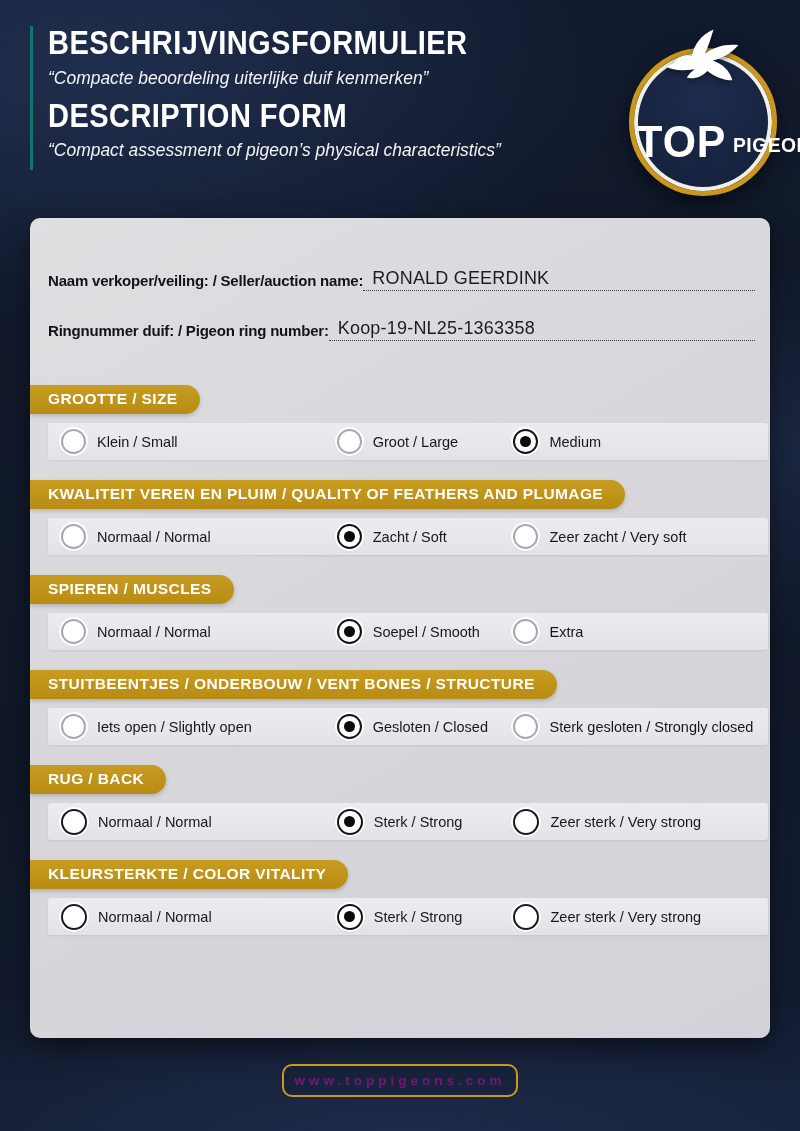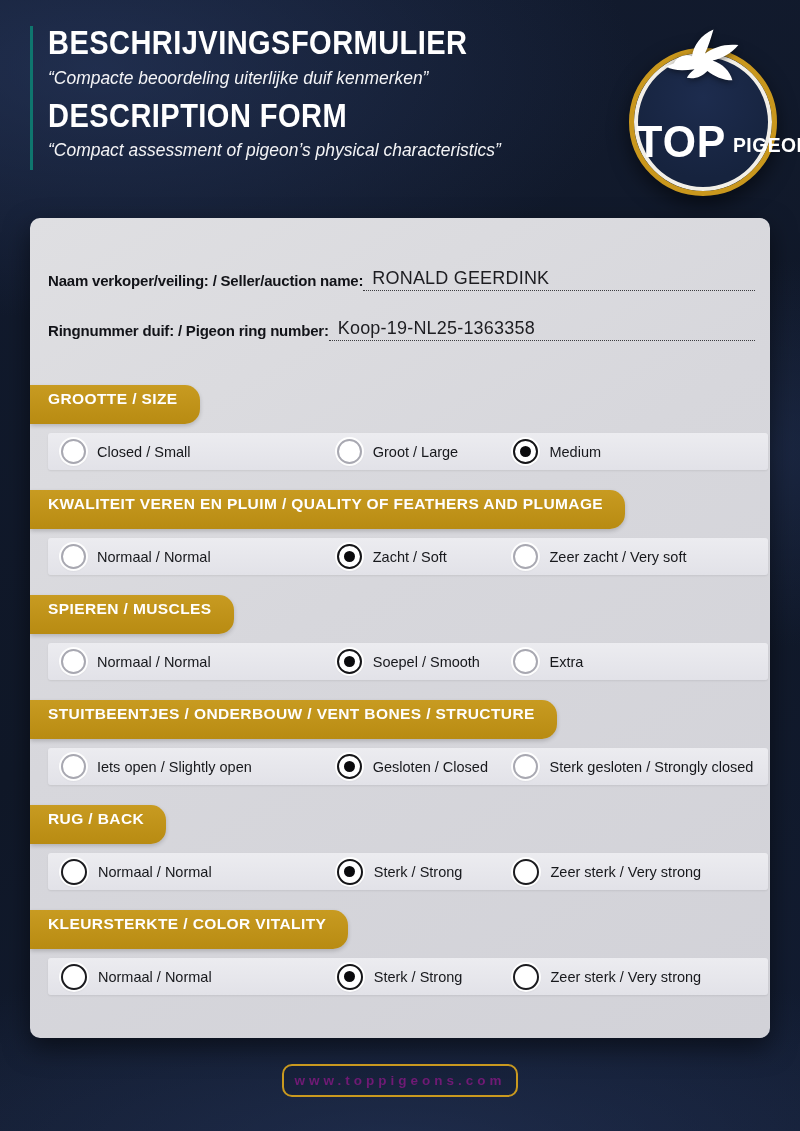--- a/index.html
+++ b/index.html
@@ -46,21 +46,21 @@
   .field{display:flex;align-items:flex-end;margin-bottom:21px;height:29px;text-align:center;}
   .field-label{font-size:15px;font-weight:700;color:#121318;white-space:nowrap;padding-bottom:2px;letter-spacing:-.2px;}
   .field-line{flex:1;border-bottom:1.5px dotted #3c3c40;display:flex;align-items:flex-end;padding-left:9px;height:100%;}
   .field-value{font-size:18px;color:#1d1d21;font-weight:500;padding-bottom:1px;white-space:nowrap;letter-spacing:.2px;}
 
   
   .sections{padding-top:23px;}
   .section{margin-bottom:20px;}
   .badge{display:inline-block;background:linear-gradient(180deg,#c89b21,#b88b12);
     color:#ffffff;font-size:15.5px;font-weight:600;letter-spacing:.4px;
-    padding:5px 22px 16px 18px;border-radius:0 15px 15px 0;
+    padding:5px 22px 6px 18px;border-radius:0 15px 15px 0;
     box-shadow:0 2px 4px rgba(0,0,0,.18);}
   .options-row{margin:9px 2px 0 18px;height:37px;border-radius:3px;
     background:linear-gradient(180deg,#ececf0,#e2e2e8);
     box-shadow:0 1px 2px rgba(0,0,0,.08);
     display:grid;grid-template-columns:39% 25% 36%;align-items:center;padding-left:13px;}
   .option{display:flex;align-items:center;gap:11px;min-width:0;}
   .option-label{font-size:14.5px;color:#17181c;font-weight:500;white-space:nowrap;}
   .radio{width:21px;height:21px;border-radius:50%;background:#ffffff;border:2px solid #a8a8b1;
     box-shadow:0 0 0 2px rgba(255,255,255,.95), 0 1px 3px rgba(0,0,0,.2);
     flex-shrink:0;position:relative;box-sizing:content-box;}
@@ -114,21 +114,21 @@
         </span>
       </div>
     </div>
 
     <div class="sections">
   <div class="section">
     <div class="badge">GROOTTE / SIZE</div>
     <div class="options-row">
             <div class="option">
               <span class="radio"></span>
-              <span class="option-label">Closed / Small</span>
+              <span class="option-label">Klein / Small</span>
             </div>
             <div class="option">
               <span class="radio"></span>
               <span class="option-label">Groot / Large</span>
             </div>
             <div class="option">
               <span class="radio checked"></span>
               <span class="option-label">Medium</span>
             </div>
           </div>

